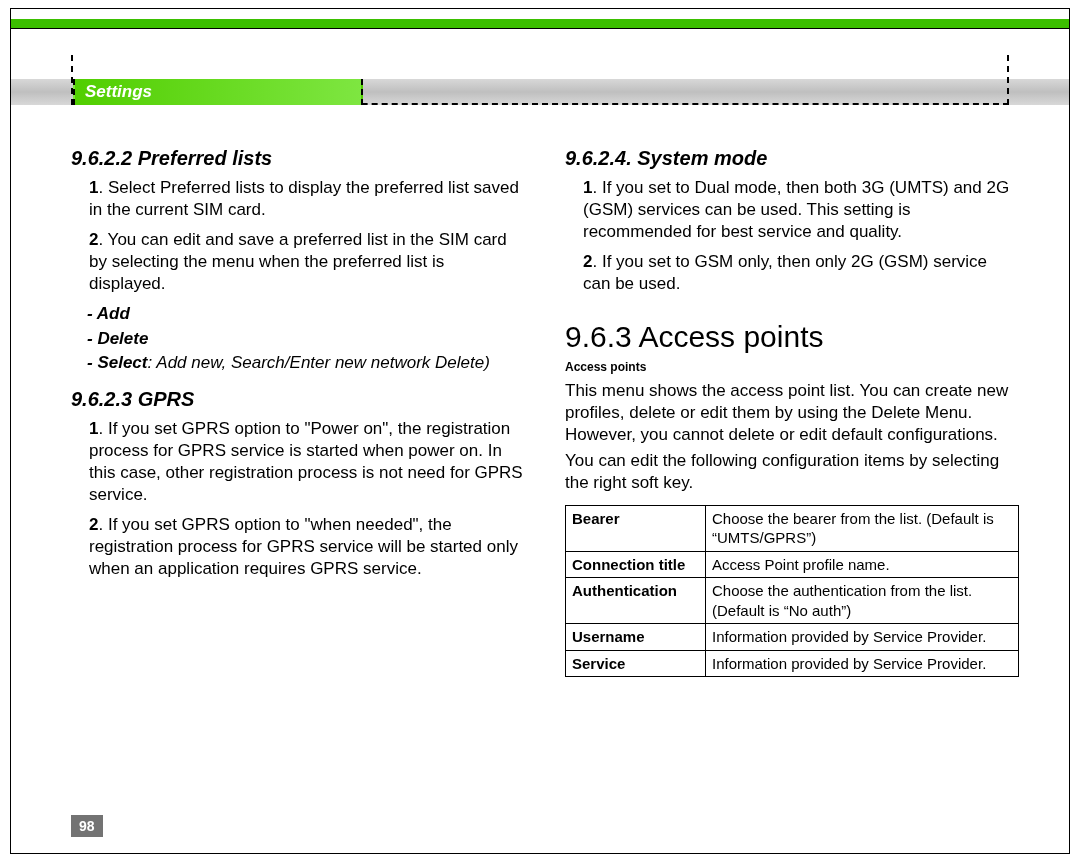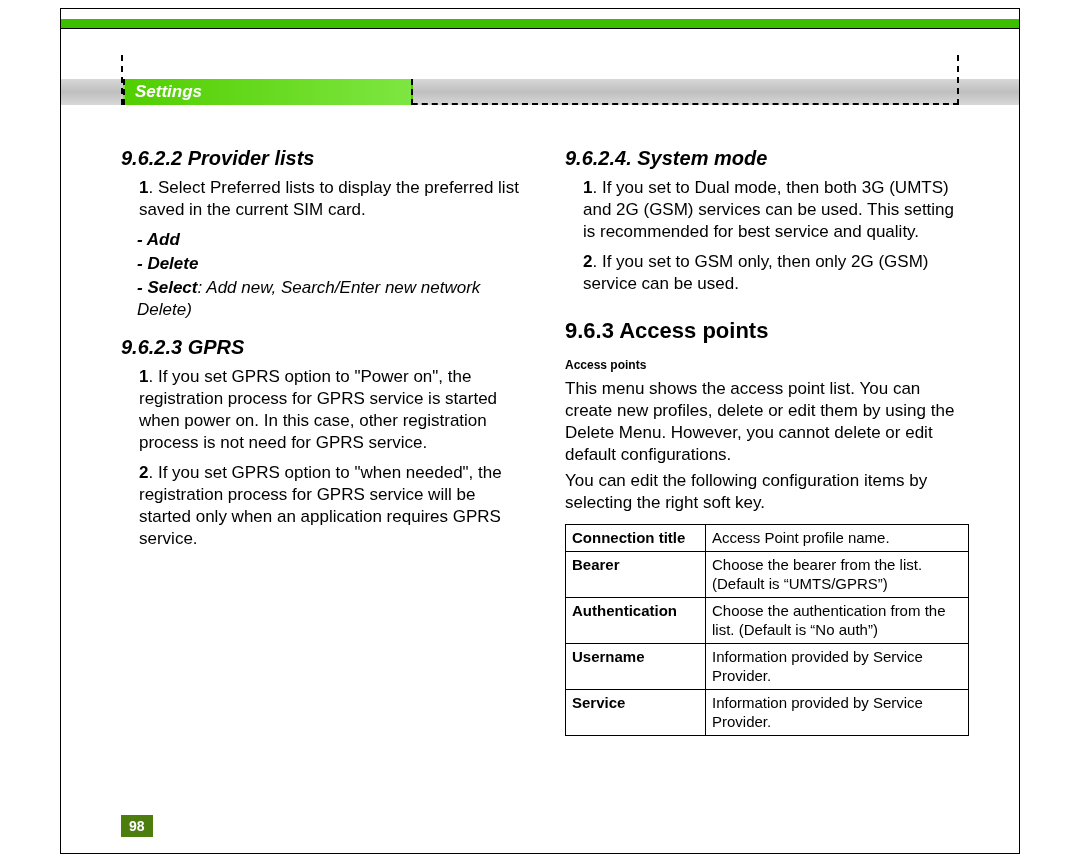--- a/index.html
+++ b/index.html
@@ -6,21 +6,21 @@
   body {
     font-family: Arial, Helvetica, sans-serif;
     background: #fff;
     width: 1080px;
     height: 864px;
     position: relative;
     overflow: hidden;
   }
   .page {
     border: 1px solid #000;
-    width: 960px;
+    width: 1060px;
     height: 846px;
     margin: 8px auto;
     position: relative;
     background: #fff;
   }
   .topbar {
     position: relative;
     height: 102px;
   }
   .green-strip {
@@ -68,24 +68,24 @@
   }
   .col { flex: 1; }
   h3.section {
     font-style: italic;
     font-weight: bold;
     font-size: 20px;
     margin-bottom: 6px;
     margin-top: 12px;
   }
   h2.section-big {
-    font-weight: bold;
-    font-size: 22px;
+    font-weight: normal;
+    font-size: 30px;
     margin-top: 22px;
-    margin-bottom: 12px;
+    margin-bottom: 4px;
   }
   .sub-b {
     font-weight: bold;
     font-size: 12px;
     margin-bottom: 4px;
   }
   p { margin-bottom: 4px; }
   .ord { font-weight: bold; }
   .bullet-list { margin-left: 16px; margin-top: 6px; margin-bottom: 10px; font-style: italic;}
   .bullet-list div { margin-bottom: 2px; }
@@ -99,44 +99,47 @@
   }
   table.cfg td {
     border: 1px solid #000;
     padding: 3px 6px;
     vertical-align: top;
   }
   table.cfg td:first-child { font-weight: bold; width: 140px; }
   .page-num {
     position: absolute;
     bottom: 16px; left: 60px;
-    background: #4d7c0f;
+    background: #737373;
     color: #fff;
     font-weight: bold;
     font-size: 14px;
     padding: 3px 8px;
   }
 </style>
 </head>
 <body>
 
 <div class="page">
   <div class="topbar">
     <div class="green-strip"></div>
     <div class="gray-band"></div>
     <div class="dashed-box"></div>
     <div class="settings-tab">Settings</div>
   </div>
 
   <div class="content">
     <div class="col">
 
-      <h3 class="section">9.6.2.2 Provider lists</h3>
+      <h3 class="section">9.6.2.2 Preferred lists</h3>
       <p class="para">
         <span class="ord">1</span><span>. Select Preferred lists to display the preferred list saved in the current SIM card.</span>
+      </p>
+      <p class="para">
+        <span class="ord">2</span><span>. You can edit and save a preferred list in the SIM card by selecting the menu when the preferred list is displayed.</span>
       </p>
       <div class="bullet-list">
         <div class="b">- Add</div>
         <div class="b">- Delete</div>
         <div>
           <span class="b">- Select</span><span>: Add new, Search/Enter new network Delete)</span>
         </div>
       </div>
 
       <h3 class="section">9.6.2.3 GPRS</h3>
@@ -159,26 +162,26 @@
       </p>
 
       <h2 class="section-big">9.6.3 Access points</h2>
       <div class="sub-b">Access points</div>
       <p>This menu shows the access point list. You can create new profiles, delete or edit them by using the Delete Menu. However, you cannot delete or edit default configurations.</p>
       <p>You can edit the following configuration items by selecting the right soft key.</p>
 
       <table class="cfg">
         <tbody>
           <tr>
+            <td>Bearer</td>
+            <td>Choose the bearer from the list. (Default is “UMTS/GPRS”)</td>
+          </tr>
+          <tr>
             <td>Connection title</td>
             <td>Access Point profile name.</td>
-          </tr>
-          <tr>
-            <td>Bearer</td>
-            <td>Choose the bearer from the list. (Default is “UMTS/GPRS”)</td>
           </tr>
           <tr>
             <td>Authentication</td>
             <td>Choose the authentication from the list. (Default is “No auth”)</td>
           </tr>
           <tr>
             <td>Username</td>
             <td>Information provided by Service Provider.</td>
           </tr>
           <tr>

